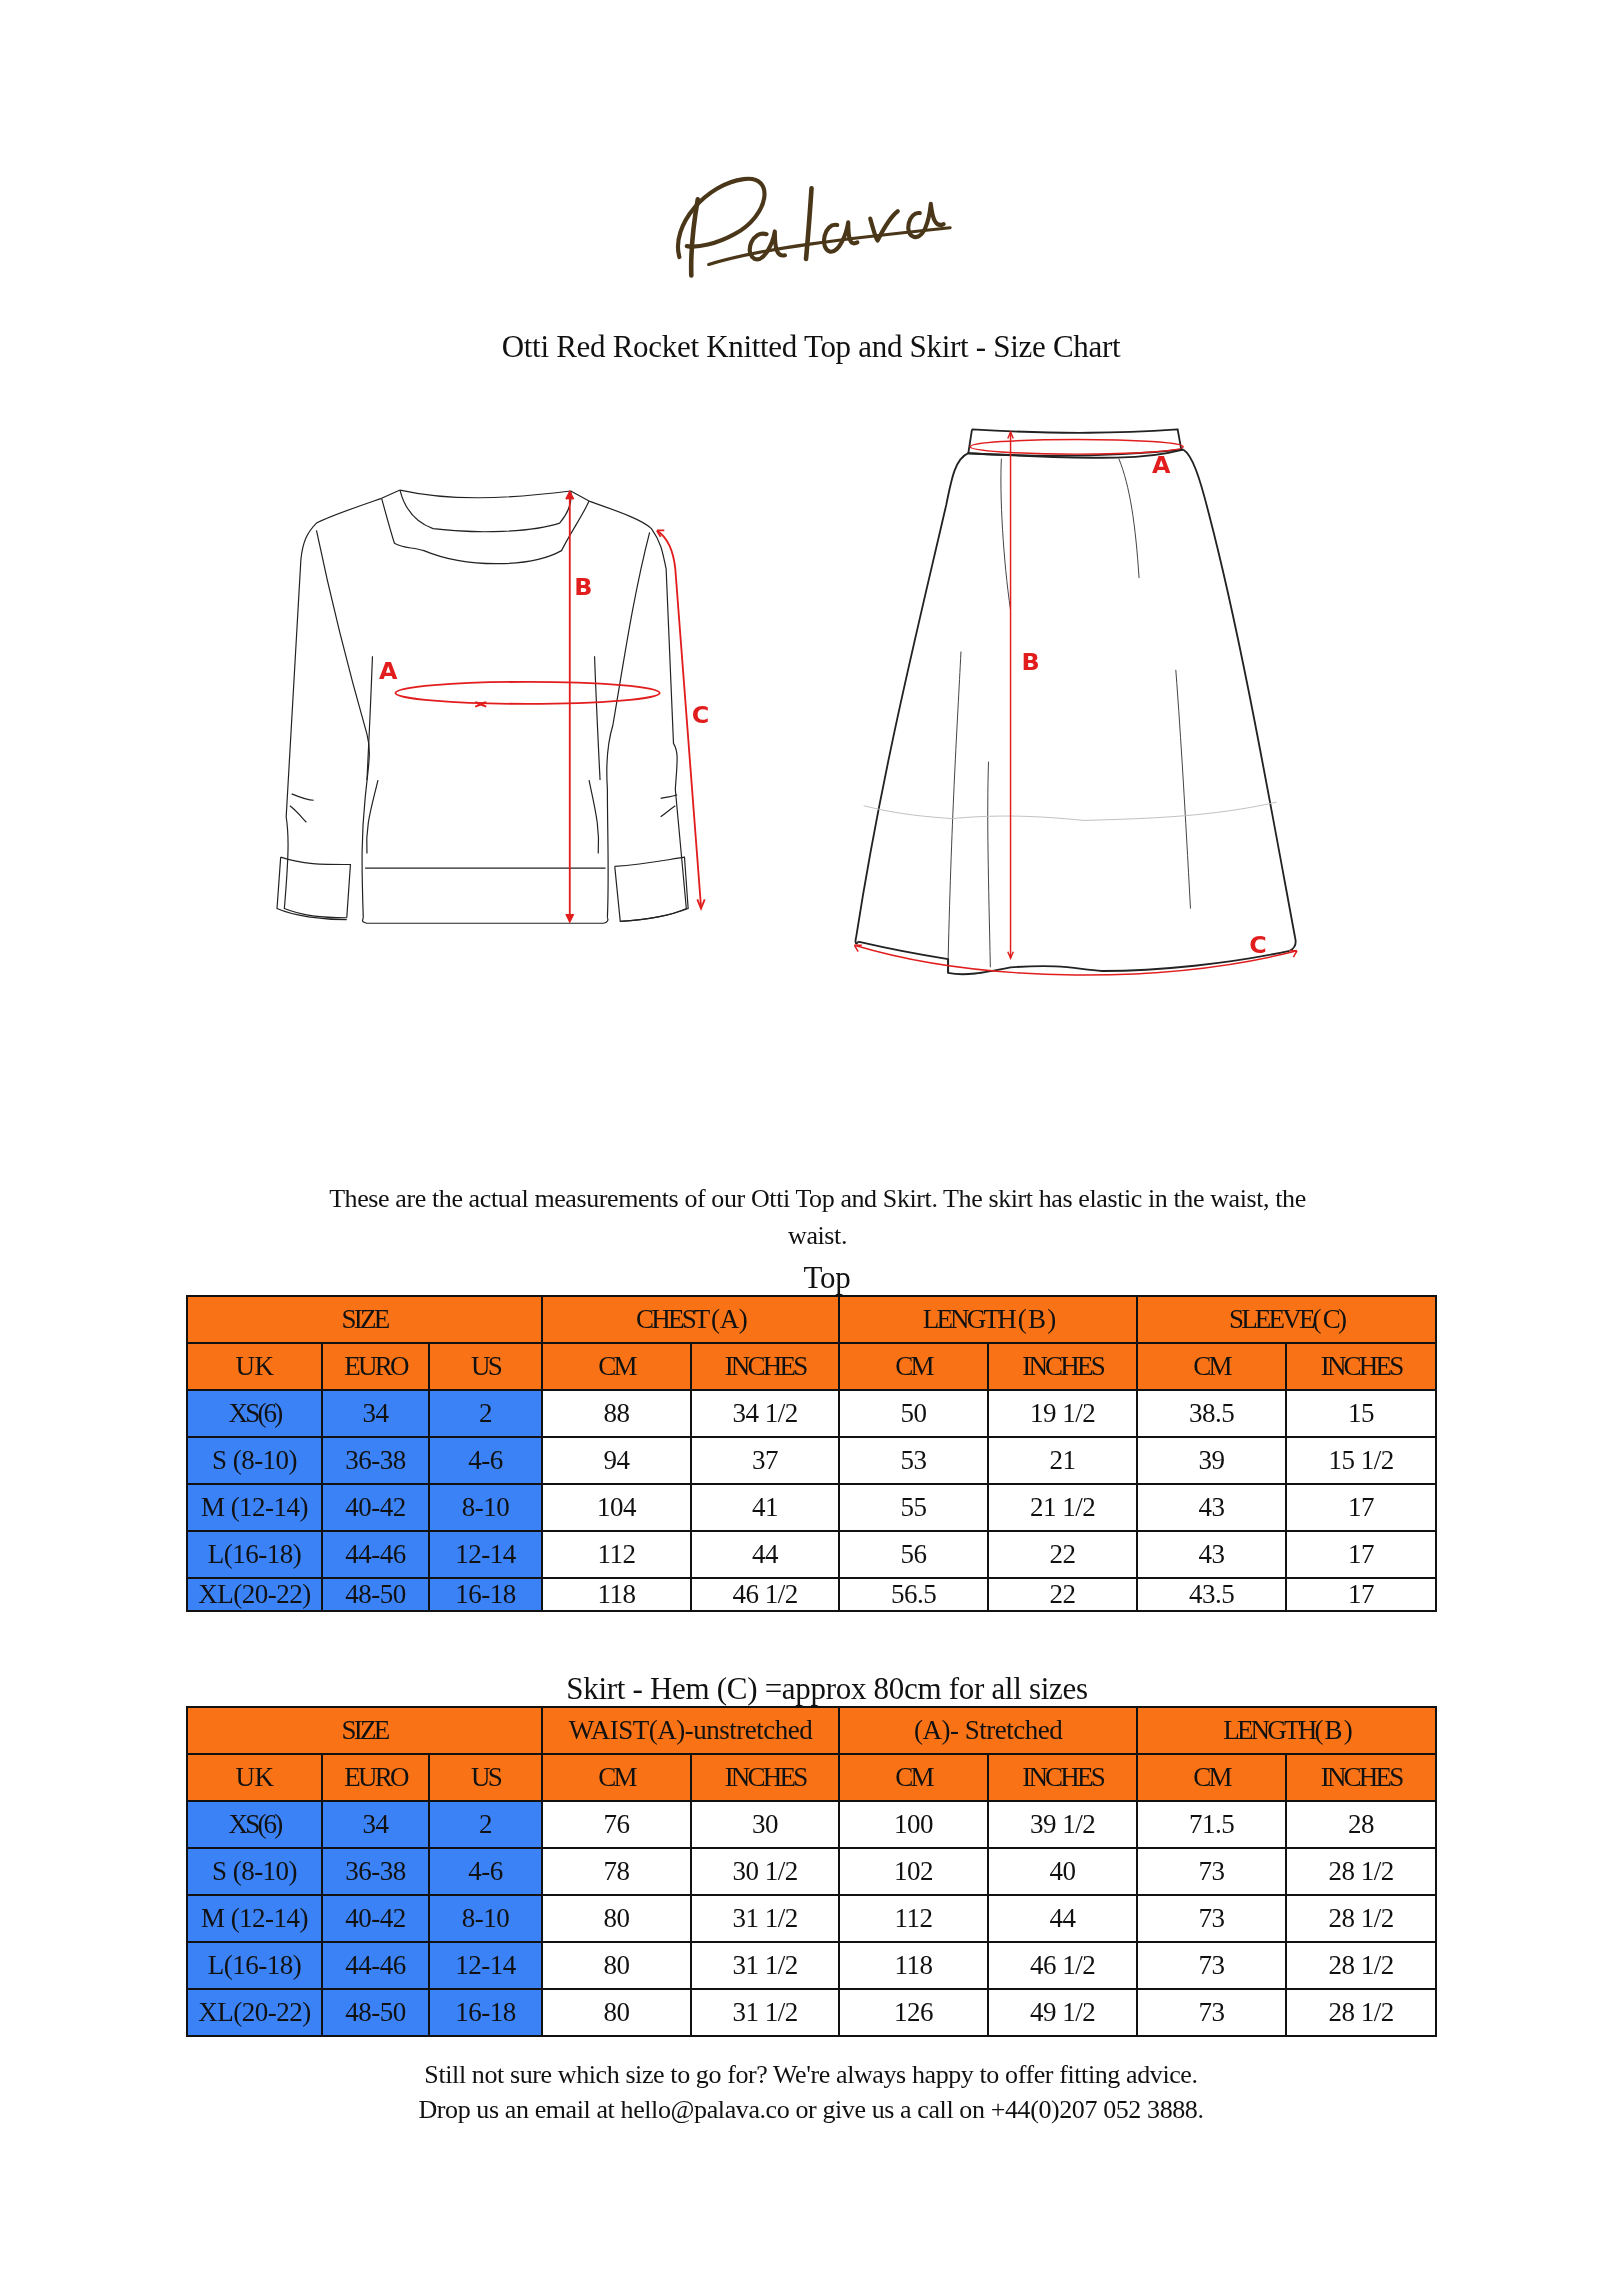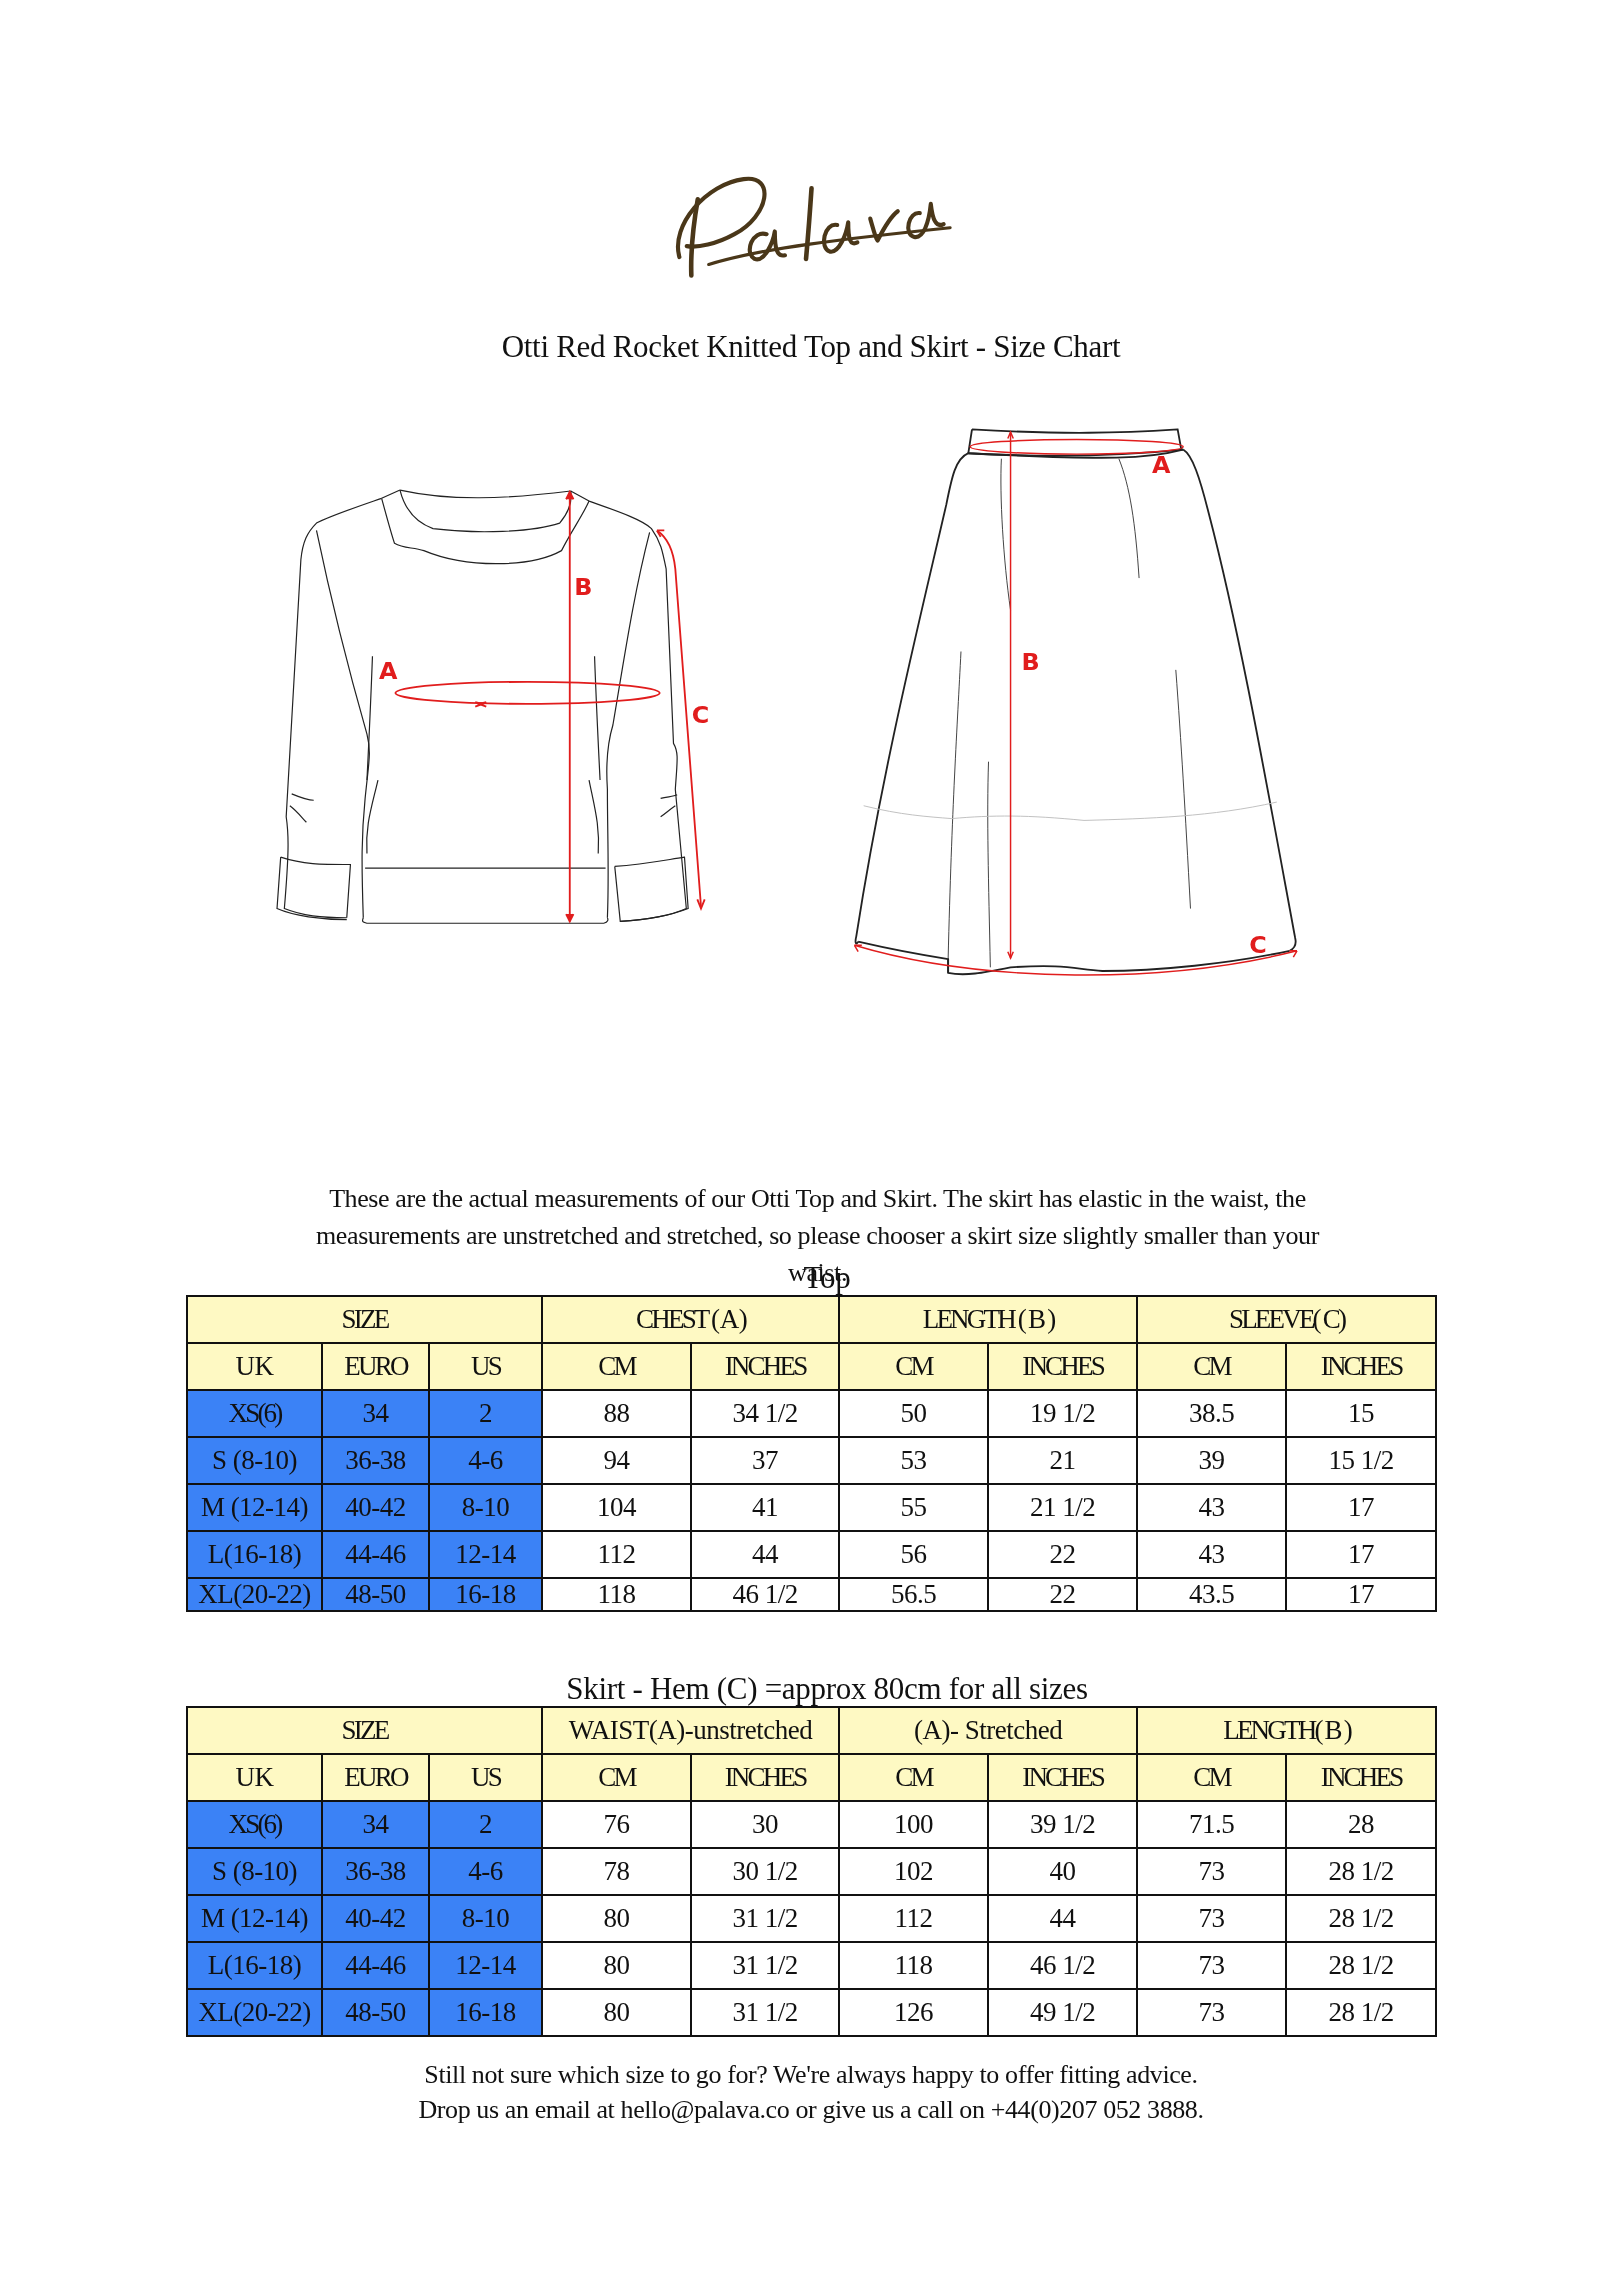--- a/index.html
+++ b/index.html
@@ -10,21 +10,21 @@
   #title { left: 0; width: 1622px; top: 329px; text-align: center; font-size: 31px; letter-spacing: -0.3px; }
   #top-drawing { left: 266px; top: 468px; width: 569px; height: 514px; }
   #skirt-drawing { left: 845px; top: 422px; width: 478px; height: 661px; }
   #intro { left: 184px; width: 1267px; top: 1139px; text-align: center; font-size: 26px; line-height: 37px; letter-spacing: -0.4px; margin-top: 41px; }
   .section-title { left: 16px; width: 1622px; text-align: center; font-size: 31px; letter-spacing: -0.3px; }
   #top-title { top: 1260px; }
   #skirt-title { top: 1671px; }
   table.size { position: absolute; left: 186px; width: 1248px; border-collapse: collapse; table-layout: fixed;
                font-size: 27px; letter-spacing: -0.5px; }
   table.size td, table.size th { border: 2.3px solid #111; text-align: center; padding: 0; font-weight: normal; }
-  table.size .hdr { background: #fef9c3; }
+  table.size .hdr { background: #f97316; }
   table.size .sz { background: #3b82f6; }
   table.size .cond { letter-spacing: -2.8px; }
   #top-table { top: 1295px; }
   #top-table tr { height: 47px; }
   #top-table tr.last { height: 33px; }
   #skirt-table { top: 1706px; }
   #skirt-table tr { height: 47px; }
   #footer { left: 0; width: 1622px; top: 2057px; text-align: center; font-size: 26px; line-height: 35px; letter-spacing: -0.4px; }
 </style>
 </head>
@@ -132,21 +132,20 @@
   </g>
   <g fill="#e11d1d" font-family="DejaVu Sans, sans-serif" font-weight="bold" font-size="26">
     <text x="334" y="56">A</text>
     <text x="192" y="270">B</text>
     <text x="440" y="578">C</text>
   </g>
 </svg>
 
 <div id="intro" class="abs">
   <div>These are the actual measurements  of our Otti Top and Skirt. The skirt has elastic in the waist, the</div>
-  <div>measurements are unstretched and stretched, so please chooser a skirt size slightly smaller than your</div>
   <div>waist.</div>
 </div>
 
 <div id="top-title" class="abs section-title">Top</div>
 
 <table id="top-table" class="size">
   <colgroup>
     <col style="width:135px">
       <col style="width:107px">
       <col style="width:113px">

